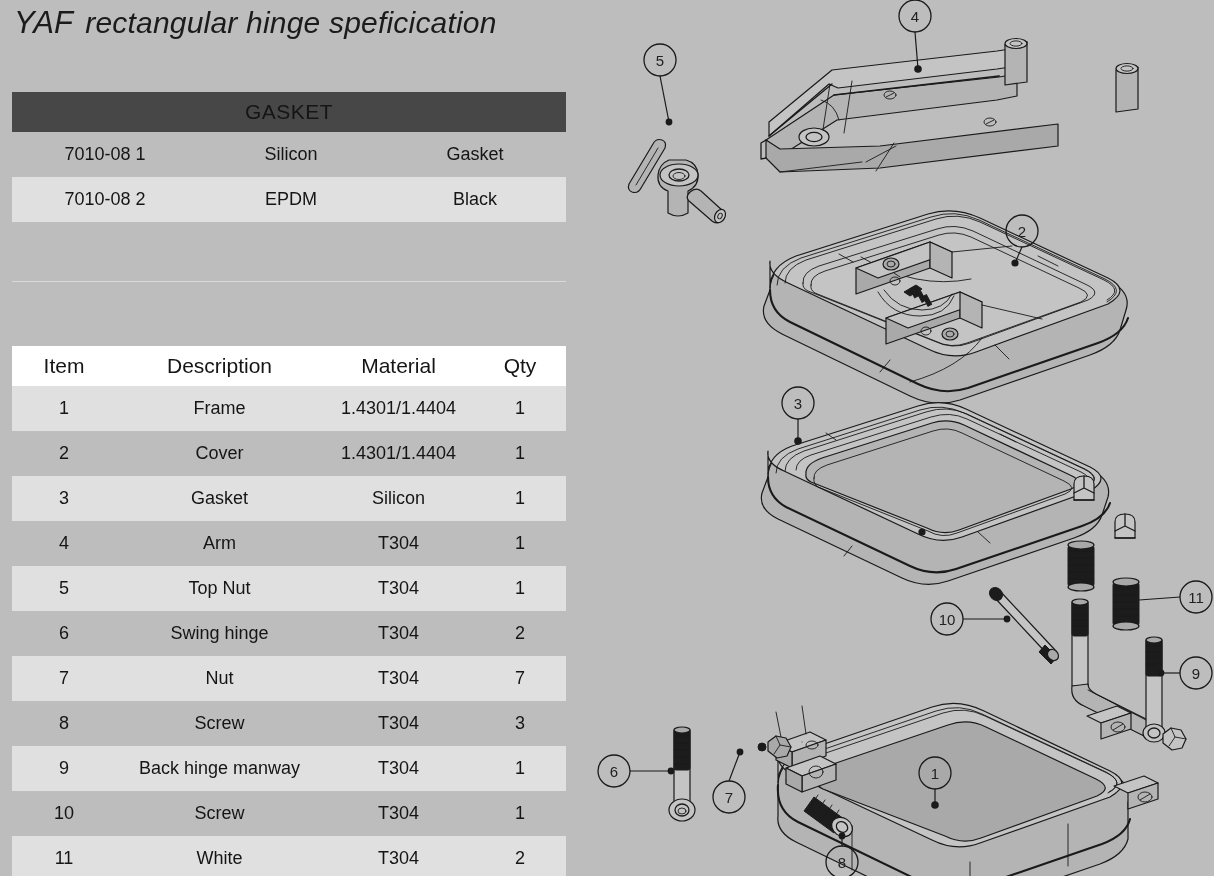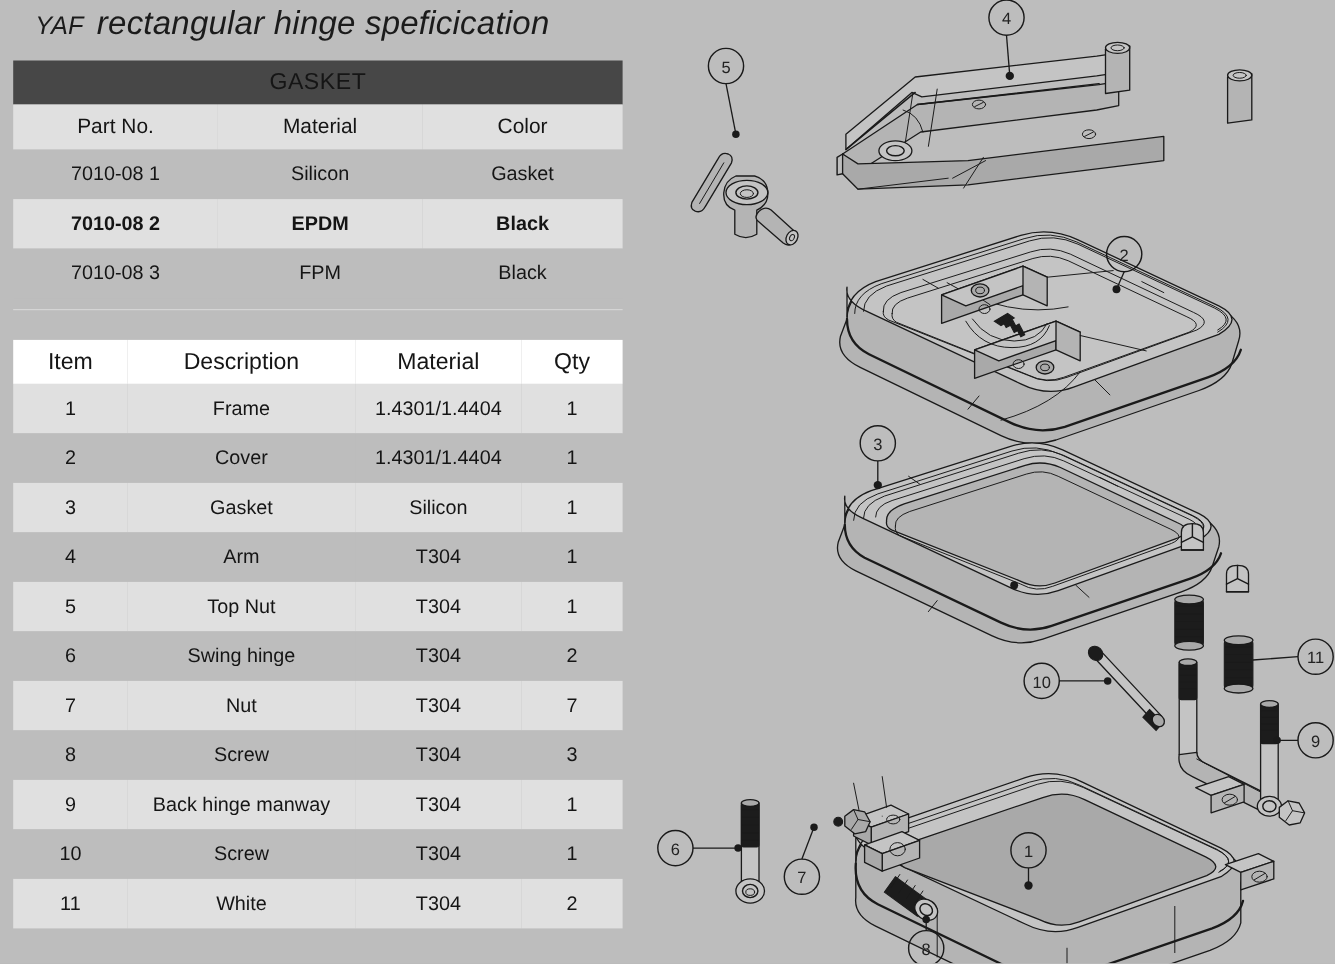--- a/index.html
+++ b/index.html
@@ -22,30 +22,30 @@
     position: absolute;
     left: 14px;
     top: 5px;
     font-size: 30px;
     font-style: italic;
     color: #1b1b1b;
     white-space: nowrap;
     letter-spacing: 0.2px;
   }
   #title .brand {
-    font-size: 23px;
+    font-size: 31px;
     margin-right: 12px;
-    margin-left: 18px;
   }
 
   
   .tbl {
     position: absolute;
     border-collapse: collapse;
     table-layout: fixed;
+    margin-top: 37px;
   }
   .tbl td, .tbl th {
     padding: 0;
     margin: 0;
     text-align: center;
     font-weight: normal;
     color: #151515;
   }
   .banner-cell {
     background: #474747;
@@ -62,21 +62,21 @@
     font-weight: bold;
     height: 40px;
   }
   .subhdr-cell {
     background: #e0e0e0;
     font-size: 19px;
     height: 41px;
   }
   .row-light td { background: #e0e0e0; }
   .row-dark td  { background: #bdbdbd; }
-  .row-bold td  { font-weight: bold; }
+  .row-bold td  { font-weight: normal; }
   .cell {
     font-size: 18px;
     height: 45px;
   }
 
   #gasket-table { left: 12px; top: 55px; width: 554px; }
   #gasket-table col.c1 { width: 186px; }
   #gasket-table col.c2 { width: 186px; }
   #gasket-table col.c3 { width: 182px; }
   #gasket-divider {
@@ -122,38 +122,28 @@
   <table class="tbl" id="gasket-table">
     <colgroup>
         <col class="c1">
         <col class="c2">
         <col class="c3">
       </colgroup>
     <tbody>
       <tr>
         <td class="banner-cell" colspan="3">GASKET</td>
       </tr>
-      <tr>
-        <td class="subhdr-cell">Part No.</td>
-        <td class="subhdr-cell">Material</td>
-        <td class="subhdr-cell">Color</td>
-      </tr>
       <tr class="row-dark">
         <td class="cell">7010-08 1</td>
         <td class="cell">Silicon</td>
         <td class="cell">Gasket</td>
       </tr>
       <tr class="row-light row-bold">
         <td class="cell">7010-08 2</td>
         <td class="cell">EPDM</td>
-        <td class="cell">Black</td>
-      </tr>
-      <tr class="row-dark">
-        <td class="cell">7010-08 3</td>
-        <td class="cell">FPM</td>
         <td class="cell">Black</td>
       </tr>
     </tbody>
   </table>
   <div id="gasket-divider"></div>
 
   <table class="tbl" id="parts-table">
     <colgroup>
         <col class="p1">
         <col class="p2">

